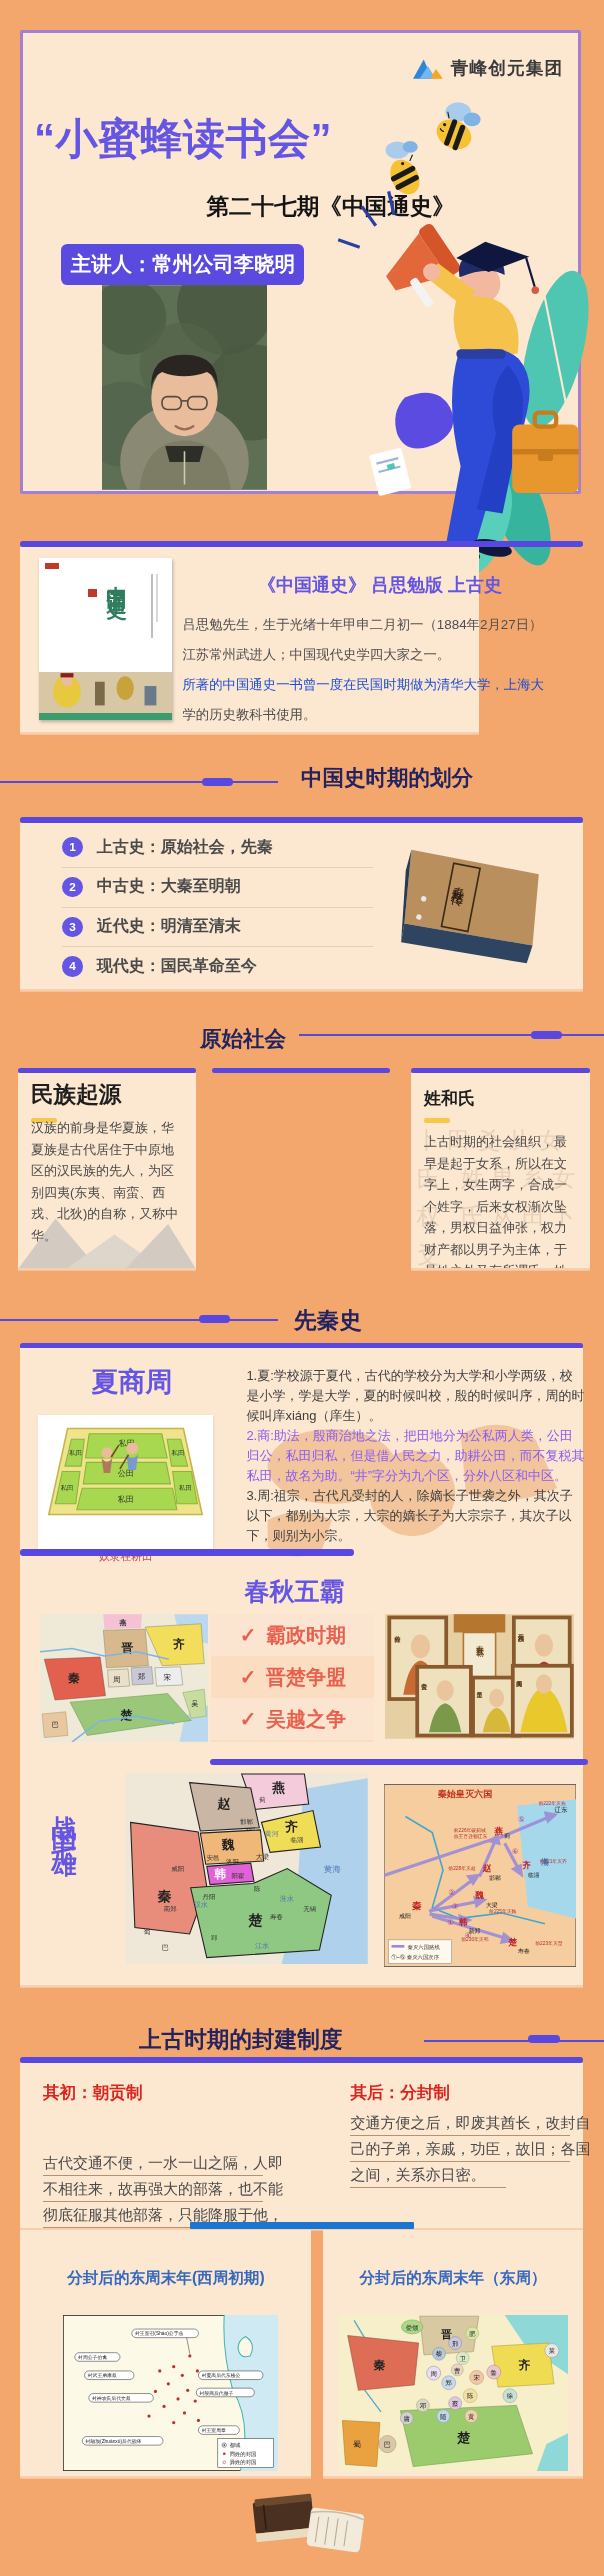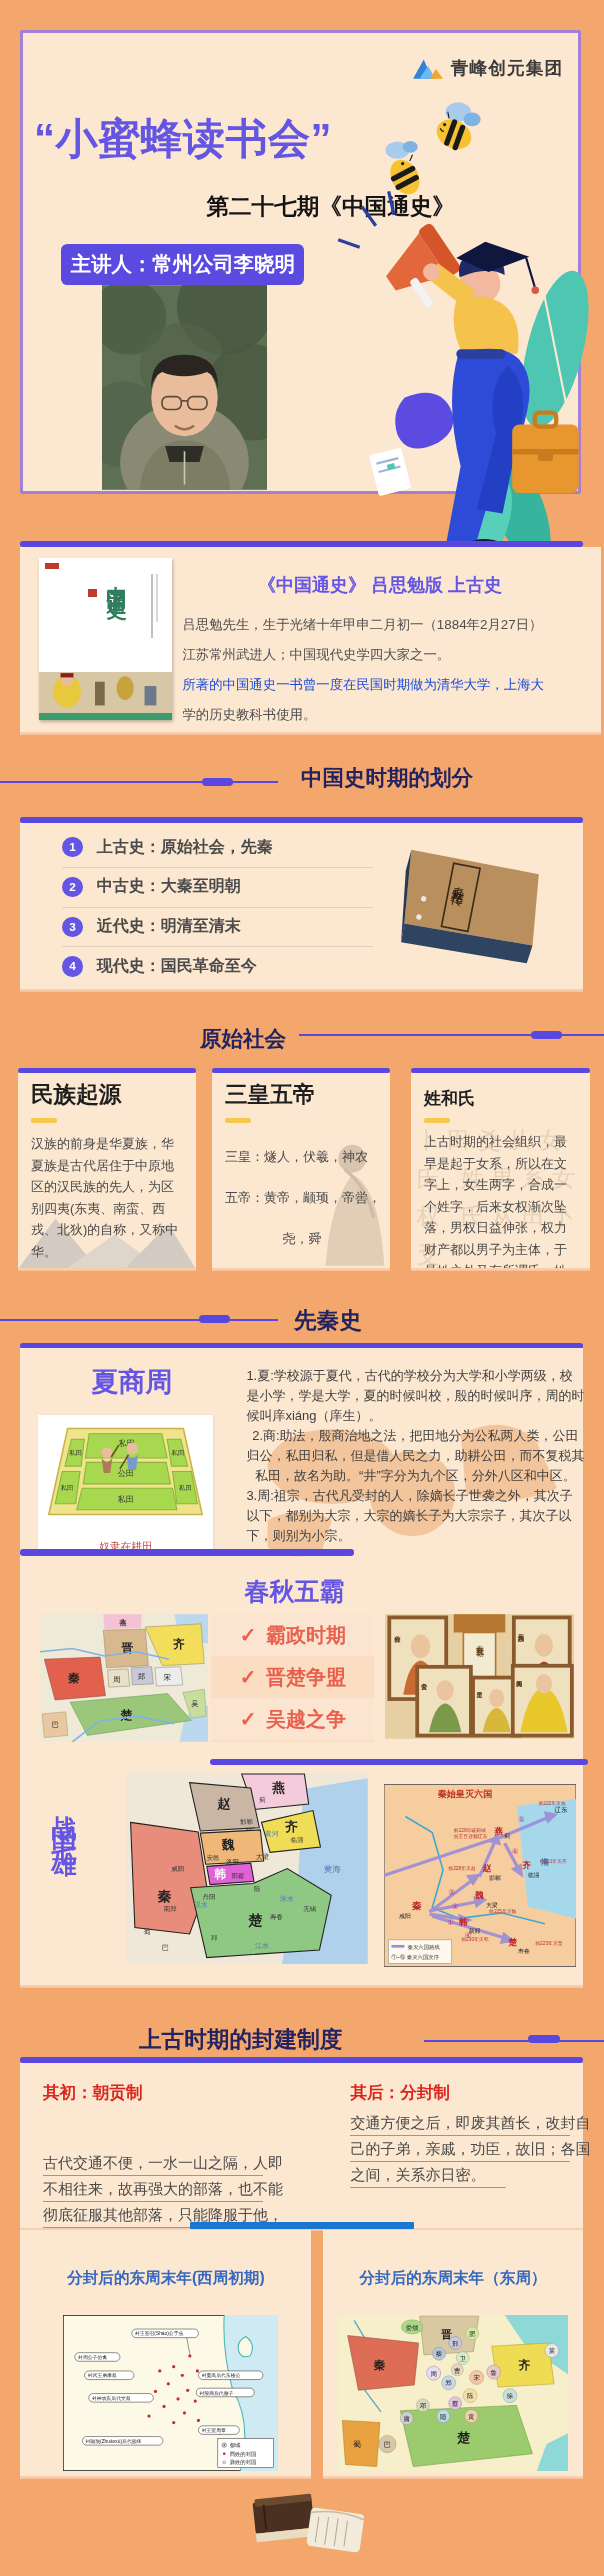--- a/index.html
+++ b/index.html
@@ -138,21 +138,21 @@
           <rect x="92" y="520" width="62" height="78" rx="4" fill="#FFFFFF"></rect>
           <line x1="102" y1="538" x2="144" y2="538" stroke="#9FB4D8" stroke-width="4"></line>
           <line x1="102" y1="554" x2="144" y2="554" stroke="#9FB4D8" stroke-width="4"></line>
           <rect x="120" y="545" width="14" height="10" fill="#4FC6B2"></rect>
         </g>
       </svg>
     </div>
   </div>
 
   <div class="topbar" style="left:20.4px;top:541px;width:563px;"></div>
-  <div class="card" style="left:20.4px;top:547px;width:581px;height:185px;">
+  <div class="card" style="left:20.4px;top:547px;width:459px;height:185px;">
 
     <div class="abs" style="left:19px;top:10.7px;width:133px;height:162px;background:#fff;box-shadow:1.1px 1.6px 3.2px rgba(0,0,0,.25);">
       <div class="abs" style="left:5.4px;top:5.4px;width:14px;height:6.4px;background:#C0392B;"></div>
       <div class="abs" style="left:63px;top:11.8px;writing-mode:vertical-rl;font-size:20.4px;font-weight:900;color:#2F7D5E;letter-spacing:4.3px;">中国通史</div>
       <div class="abs" style="left:49px;top:31px;width:8.6px;height:8.6px;background:#C0392B;"></div>
       <div class="abs" style="left:112px;top:16px;width:1.6px;height:64px;background:#BFBFBF;"></div>
       <div class="abs" style="left:117px;top:16px;width:1.6px;height:48px;background:#D8D8D8;"></div>
 
       <div class="abs" style="left:0;top:114px;width:133px;height:41px;background:#D8C7A4;">
         <svg width="133" height="41" viewBox="0 0 247 76">
@@ -222,38 +222,24 @@
 
   <div class="topbar" style="left:18px;top:1068px;width:178px;height:5.4px;"></div>
   <div class="card" style="left:18px;top:1073px;width:178px;height:195px;overflow:hidden;">
     <svg class="abs" style="left:0;top:124px;" width="178" height="72" viewBox="0 0 332 134" opacity="0.35">
       <polygon points="0,134 70,40 150,134" fill="#8A97A8"></polygon>
       <polygon points="90,134 180,70 270,134" fill="#A8B4C2"></polygon>
       <polygon points="200,134 280,50 332,134" fill="#8A97A8"></polygon>
     </svg>
     <div class="abs" style="left:13px;top:6.4px;font-size:22.6px;font-weight:900;color:#1F1F1F;">民族起源</div>
     <div class="abs" style="left:13px;top:45px;width:26px;height:4.8px;background:#F6C84C;border-radius:2.1px;"></div>
-    <div class="abs bodytxt" style="left:13px;top:60px;width:154px;">汉族的前身是华夏族，华夏族是古代居住于中原地区的汉民族的先人，为区别四夷(东夷、南蛮、西戎、北狄)的自称，又称中华。</div>
+    <div class="abs bodytxt" style="left:13px;top:44px;width:154px;">汉族的前身是华夏族，华夏族是古代居住于中原地区的汉民族的先人，为区别四夷(东夷、南蛮、西戎、北狄)的自称，又称中华。</div>
   </div>
 
   <div class="topbar" style="left:212px;top:1068px;width:178px;height:5.4px;"></div>
-  <div class="card" style="left:212px;top:1073px;width:178px;height:195px;overflow:hidden;">
-    <svg class="abs" style="left:81px;top:59px;" width="98" height="136" viewBox="0 0 182 254" opacity="0.30">
-      <circle cx="110" cy="50" r="26" fill="#8A7A62"></circle>
-      <path d="M60 250 q10-120 50-170 q50 20 60 170 Z" fill="#A8957A"></path>
-      <path d="M96 70 q40 30 54 90" stroke="#6A5A44" stroke-width="6" fill="none"></path>
-    </svg>
-    <div class="abs" style="left:13px;top:6.4px;font-size:22.6px;font-weight:900;color:#1F1F1F;">三皇五帝</div>
-    <div class="abs" style="left:13px;top:45px;width:26px;height:4.8px;background:#F6C84C;border-radius:2.1px;"></div>
-    <div class="abs" style="left:13px;top:63px;width:154px;font-size:13px;color:#4A4A4A;">
-      <div style="line-height:41px;white-space:nowrap;">三皇：燧人，伏羲，神农</div>
-      <div style="line-height:41px;white-space:nowrap;">五帝：黄帝，颛顼，帝喾，</div>
-      <div style="line-height:41px;text-align:center;">尧，舜</div>
-    </div>
-  </div>
 
   <div class="topbar" style="left:411px;top:1068px;width:179px;height:5.4px;"></div>
   <div class="card" style="left:411px;top:1073px;width:179px;height:195px;overflow:hidden;">
     <div class="abs" style="left:5.4px;top:48px;width:172px;font-size:23px;color:rgba(140,110,80,.18);letter-spacing:7.5px;line-height:38px;">卜田爻从女氏 姓男系女权 氏从田卜爻</div>
     <div class="abs" style="left:13px;top:14px;font-size:17px;font-weight:900;color:#1F1F1F;">姓和氏</div>
     <div class="abs" style="left:13px;top:45px;width:26px;height:4.8px;background:#F6C84C;border-radius:2.1px;"></div>
     <div class="abs bodytxt" style="left:13px;top:58px;width:155px;">上古时期的社会组织，最早是起于女系，所以在文字上，女生两字，合成一个姓字，后来女权渐次坠落，男权日益伸张，权力财产都以男子为主体，于是姓之外又有所谓氏，姓从男，氏从女。</div>
   </div>
 
   <div class="sec-title" style="left:294px;top:1305px;font-size:22.6px;">先秦史</div>
@@ -266,21 +252,21 @@
     <svg class="abs" style="left:215px;top:21.5px;" width="344" height="193" viewBox="0 0 640 360" opacity="0.45">
       <ellipse cx="180" cy="180" rx="120" ry="70" fill="#E79C60"></ellipse>
       <circle cx="330" cy="230" r="80" fill="#E79C60"></circle>
       <path d="M420 120 q80-40 140 10 l40 90 q-90 40-170 10 Z" fill="#E79C60"></path>
       <path d="M60 280 q60-30 120 0 l-20 60 q-60 20-100-10Z" fill="#E79C60"></path>
     </svg>
 
     <div class="ptitle" style="left:71px;top:16px;font-size:27px;">夏商周</div>
     <div class="abs" style="left:226px;top:18px;width:338px;">
       <p style="margin:0;font-size:13px;line-height:20px;color:#3F3F3F;">1.夏:学校源于夏代，古代的学校分为大学和小学两级，校是小学，学是大学，夏的时候叫校，殷的时候叫序，周的时候叫庠xiáng（庠生）。</p>
-      <p style="margin:0;font-size:13px;line-height:20px;color:#404040;text-align:center;">2.商:助法，殷商治地之法，把田地分为公私两人类，公田归公，私田归私，但是借人民之力，助耕公田，而不复税其私田，故名为助。“井”字分为九个区，分外八区和中区。</p>
+      <p style="margin:0;font-size:13px;line-height:20px;color:#8b5cf6;">2.商:助法，殷商治地之法，把田地分为公私两人类，公田归公，私田归私，但是借人民之力，助耕公田，而不复税其私田，故名为助。“井”字分为九个区，分外八区和中区。</p>
       <p style="margin:0;font-size:13px;line-height:20px;color:#3F3F3F;">3.周:祖宗，古代凡受封的人，除嫡长子世袭之外，其次子以下，都别为大宗，大宗的嫡长子为大宗宗子，其次子以下，则别为小宗。</p>
     </div>
 
     <div class="abs" style="left:18px;top:67px;width:175px;height:139px;background:#fff;box-shadow:0.5px 1.1px 2.7px rgba(0,0,0,.15);">
       <svg width="175" height="113" viewBox="0 0 325 210">
         <polygon points="55,25 270,25 305,185 20,185" fill="#EFE48C" stroke="#C8B44A" stroke-width="3"></polygon>
         <polygon points="95,35 230,35 240,80 88,80" fill="#A8D84F" stroke="#8CB43A" stroke-width="2"></polygon>
         <polygon points="62,45 86,45 80,95 50,95" fill="#A8D84F" stroke="#8CB43A" stroke-width="2"></polygon>
         <polygon points="240,45 265,45 278,95 248,95" fill="#A8D84F" stroke="#8CB43A" stroke-width="2"></polygon>
         <polygon points="45,105 78,105 70,165 32,165" fill="#A8D84F" stroke="#8CB43A" stroke-width="2"></polygon>
@@ -295,21 +281,21 @@
         <text x="148" y="114" font-size="15" fill="#333">公田</text>
         <text x="148" y="162" font-size="15" fill="#333">私田</text>
 
         <circle cx="128" cy="70" r="10" fill="#E9BD9C"></circle>
         <path d="M118 80 q10 14 20 0 l-4 28 h-12 Z" fill="#B07A5A"></path>
         <line x1="136" y1="78" x2="150" y2="56" stroke="#6A4A2A" stroke-width="3"></line>
         <circle cx="175" cy="62" r="11" fill="#E9BD9C"></circle>
         <path d="M164 72 q11 16 22 0 l-4 30 h-14 Z" fill="#7A9ACC"></path>
         <line x1="168" y1="74" x2="152" y2="100" stroke="#6A4A2A" stroke-width="3"></line>
       </svg>
-      <div style="text-align:center;font-size:10.7px;color:#C0504D;margin-top:10px;">奴隶在耕田</div>
+      <div style="text-align:center;font-size:10.7px;color:#C0504D;margin-top:20px;">奴隶在耕田</div>
     </div>
 
     <div class="abs" style="left:0;top:201px;width:334px;height:7px;background:#5848DF;border-radius:3.2px;"></div>
 
     <div class="ptitle" style="left:224px;top:227px;font-size:25px;">春秋五霸</div>
 
     <svg class="abs" style="left:20px;top:266px;" width="168" height="128" viewBox="0 0 313 238">
       <rect width="313" height="238" fill="#EFE9D8"></rect>
       <polygon points="250,0 313,0 313,55 260,40" fill="#BBD8EE"></polygon>
       <polygon points="270,190 313,170 313,238 260,238" fill="#BBD8EE"></polygon>

